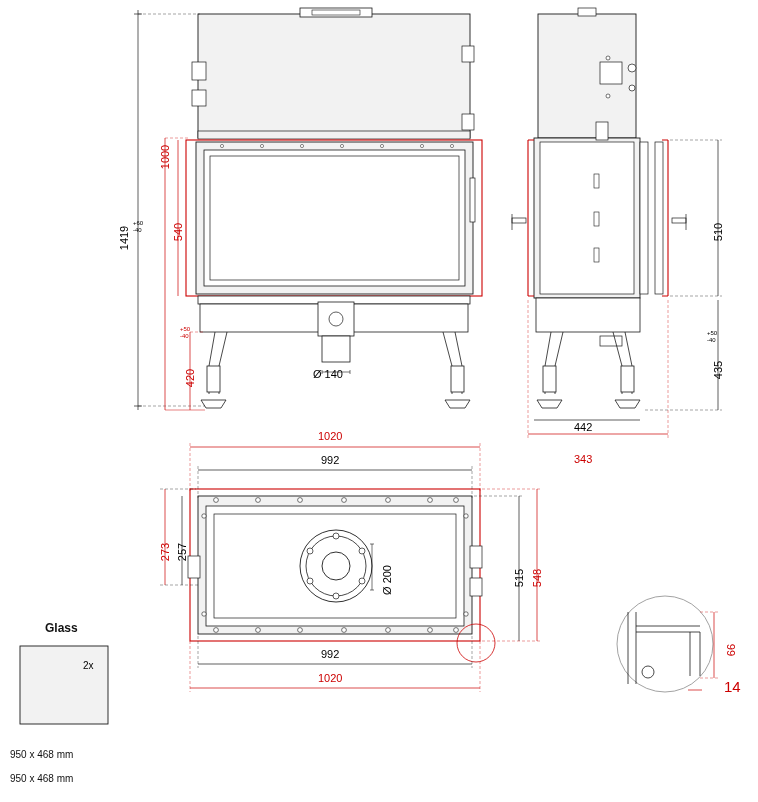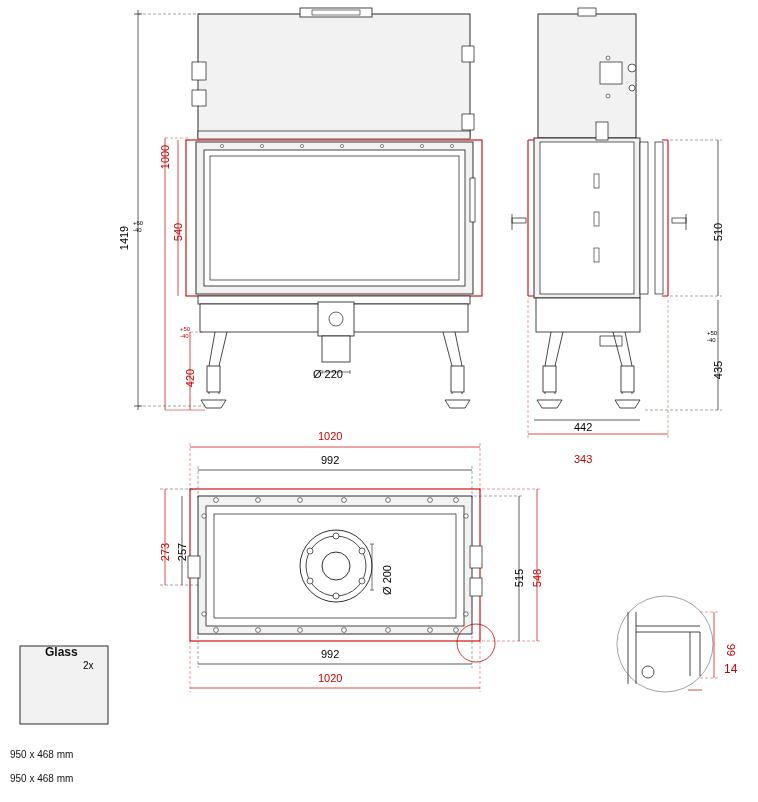--- a/index.html
+++ b/index.html
@@ -1,21 +1,21 @@
 <!DOCTYPE html>
 <html><head>
 <meta charset="utf-8">
 <style>
   html,body{margin:0;padding:0;background:#ffffff;}
   body{width:758px;height:802px;position:relative;font-family:"Liberation Sans",sans-serif;color:#111;overflow:hidden;}
   #stage{position:absolute;left:0;top:0;width:758px;height:802px;}
   .lbl{position:absolute;font-size:10px;line-height:11px;white-space:nowrap;}
   .red{color:#cc0000;}
   .blk{color:#000000;}
-  .glass-title{font-size:12px;font-weight:bold;margin-top:24px;}
+  .glass-title{font-size:12px;font-weight:bold;}
   .footnote{font-size:10px;color:#111;}
   svg{position:absolute;left:0;top:0;}
   .s-blk{stroke:#1a1a1a;fill:none;}
   .s-red{stroke:#cc0000;fill:none;}
   .s-gry{stroke:#8a8a8a;fill:none;}
   .f-lgt{fill:#f2f2f2;}
   .f-wht{fill:#ffffff;}
   .f-none{fill:none;}
 </style>
 </head>
@@ -301,21 +301,21 @@
 
 <div class="lbl red" style="left:185px;top:378px;transform:rotate(-90deg) translate(-50%,0);transform-origin:0 0;font-size:11px;">
   <span>420</span>
 </div>
 <div class="lbl red" style="left:180px;top:326px;font-size:6px;line-height:7px;">
   <div>+50</div>
   <div>-40</div>
 </div>
 
 <div class="lbl blk" style="left:313px;top:369px;font-size:11px;">
-  <span>Ø 220</span>
+  <span>Ø 140</span>
 </div>
 
 <div class="lbl blk" style="left:713px;top:232px;transform:rotate(-90deg) translate(-50%,0);transform-origin:0 0;font-size:11px;">
   <span>510</span>
 </div>
 <div class="lbl blk" style="left:713px;top:370px;transform:rotate(-90deg) translate(-50%,0);transform-origin:0 0;font-size:11px;">
   <span>435</span>
 </div>
 <div class="lbl blk" style="left:707px;top:330px;font-size:6px;line-height:7px;">
   <div>+50</div>
@@ -352,21 +352,21 @@
 <div class="lbl blk" style="left:321px;top:649px;font-size:11px;">
   <span>992</span>
 </div>
 <div class="lbl red" style="left:318px;top:673px;font-size:11px;">
   <span>1020</span>
 </div>
 
 <div class="lbl red" style="left:726px;top:650px;transform:rotate(-90deg) translate(-50%,0);transform-origin:0 0;font-size:11px;">
   <span>66</span>
 </div>
-<div class="lbl red" style="left:724px;top:664px;font-size:12px;">
+<div class="lbl red" style="left:724px;top:681px;font-size:15px;">
   <span>14</span>
 </div>
 
 <div class="lbl glass-title" style="left:45px;top:623px;">
   <span>Glass</span>
 </div>
 <div class="lbl blk" style="left:83px;top:660px;font-size:10px;">
   <span>2x</span>
 </div>
 

